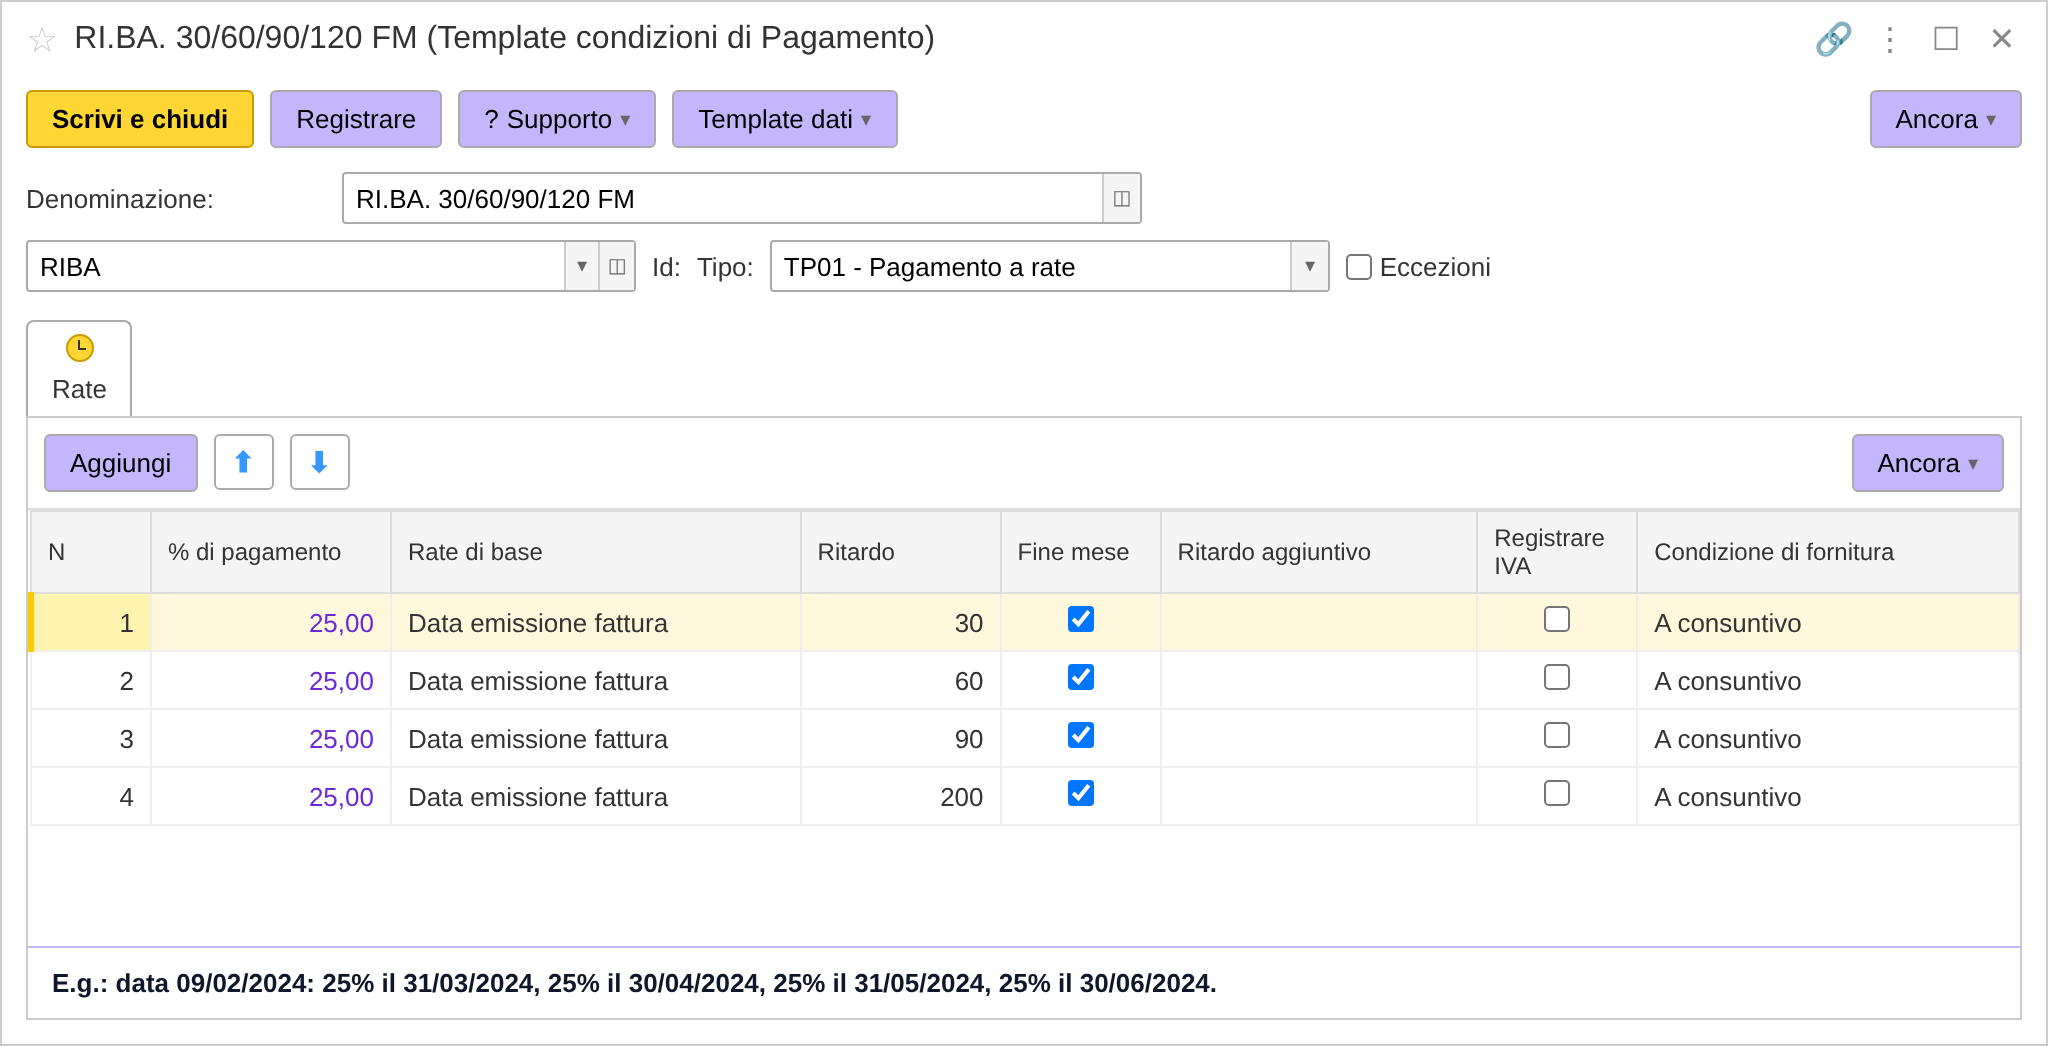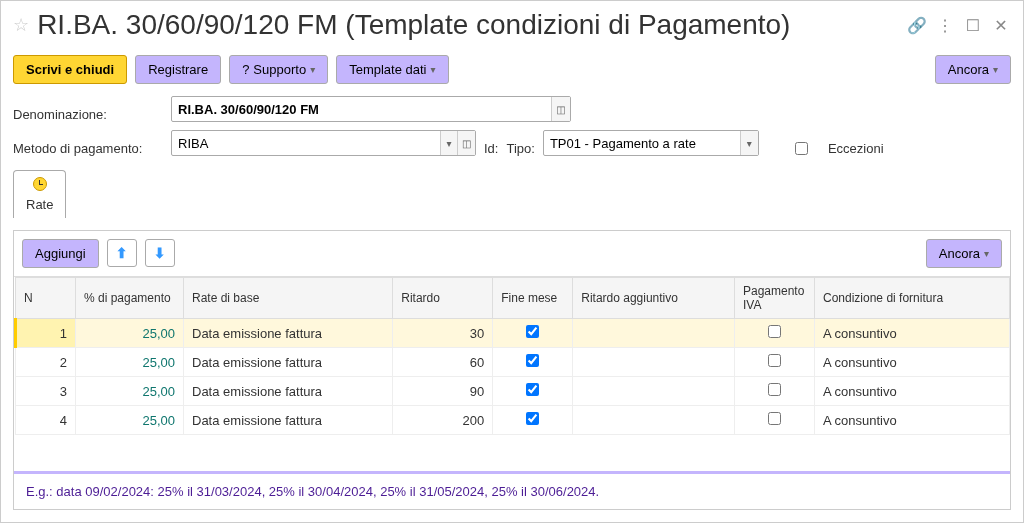--- a/index.html
+++ b/index.html
@@ -1,54 +1,54 @@
 <!DOCTYPE html>
 <html><head>
 <meta charset="utf-8">
 <style>
 * { box-sizing: border-box; margin: 0; padding: 0; }
 body { font-family: Arial, sans-serif; font-size: 13px; color: #333; background: #fff; width: 1024px; height: 523px; overflow: hidden; }
 .window { border: 1px solid #ccc; width: 100%; height: 100%; display: flex; flex-direction: column; }
 .titlebar { display: flex; align-items: center; padding: 8px 12px; gap: 8px; }
 .titlebar .star { font-size: 18px; color: #ccc; }
-.titlebar .title { font-size: 28px; flex: 1; }
+.titlebar .title { font-size: 16px; flex: 1; }
 .titlebar .ctrl { width: 20px; height: 20px; display: flex; align-items: center; justify-content: center; color: #888; font-size: 16px; cursor: pointer; }
 .toolbar { display: flex; align-items: center; padding: 6px 12px; gap: 8px; }
 .btn { border: 1px solid #aaa; border-radius: 3px; padding: 6px 12px; background: #c4b5fd; cursor: pointer; font-size: 13px; display: inline-flex; align-items: center; gap: 4px; }
 .btn-primary { background: #ffd633; border-color: #cc9900; font-weight: bold; }
 .btn .caret { font-size: 10px; color: #666; }
 .spacer { flex: 1; }
 .form-area { padding: 6px 12px; }
-.form-row { display: flex; align-items: flex-end; gap: 8px; margin-bottom: 8px; }
+.form-row { display: flex; align-items: center; gap: 8px; margin-bottom: 8px; }
 .form-label { width: 150px; }
 .input-wrap { display: flex; border: 1px solid #aaa; border-radius: 2px; background: #fff; align-items: center; }
 .input-wrap input { border: none; padding: 4px 6px; font-size: 13px; outline: none; background: transparent; }
 .input-btn { border: none; border-left: 1px solid #ccc; background: #f5f5f5; width: 20px; height: 24px; display: flex; align-items: center; justify-content: center; font-size: 10px; cursor: pointer; color: #666; }
-.checkbox-wrap { display: flex; align-items: center; gap: 20px; margin-left: 28px; }
+.checkbox-wrap { display: flex; align-items: center; gap: 4px; }
 .tabs { display: flex; padding: 0 12px; }
 .tab { border: 1px solid #aaa; border-bottom: none; border-radius: 4px 4px 0 0; padding: 6px 12px; background: #fff; display: flex; align-items: center; gap: 6px; cursor: pointer; flex-direction: column; }
 .tab .clock { width: 14px; height: 14px; border-radius: 50%; background: #ffd633; border: 1px solid #cc9900; position: relative; }
 .tab .clock::before { content: ''; position: absolute; top: 20%; left: 48%; width: 1px; height: 5px; background: #333; }
 .tab .clock::after { content: ''; position: absolute; top: 48%; left: 48%; width: 4px; height: 1px; background: #333; }
-.tab-content { border: 1px solid #ccc; margin: 12px 12px 12px; flex: 1; display: flex; flex-direction: column; min-height: 0; }
+.tab-content { border: 1px solid #ccc; margin: 0 12px 12px; flex: 1; display: flex; flex-direction: column; min-height: 0; }
 .tab-toolbar { display: flex; padding: 8px; gap: 8px; }
 .icon-btn { border: 1px solid #aaa; border-radius: 3px; width: 30px; height: 28px; display: flex; align-items: center; justify-content: center; background: #fff; cursor: pointer; font-size: 14px; }
 .arrow-up { color: #3399ff; font-weight: bold; }
 .arrow-down { color: #3399ff; font-weight: bold; }
 .table-wrap { flex: 1; overflow: auto; border-top: 1px solid #ddd; }
 table { width: 100%; border-collapse: collapse; }
 th { text-align: left; padding: 6px 8px; border: 1px solid #ddd; background: #f5f5f5; font-weight: normal; font-size: 12px; }
 td { padding: 6px 8px; border: 1px solid #eee; }
 tr.selected td { background: #fff8dc; }
 tr.selected td:first-child { background: #fff3b0; border-left: 3px solid #ffcc00; }
 .num-col { text-align: right; width: 60px; }
-.pct-col { text-align: right; color: #0f766e; width: 108px; }
+.pct-col { text-align: right; color: #6d28d9; width: 120px; }
 .delay-col { text-align: right; width: 100px; }
 .check-col { text-align: center; width: 80px; }
-.footer { padding: 10px 12px; border-top: 3px solid #c4b5fd; font-weight: normal; color: #4c1d95; }
+.footer { padding: 10px 12px; border-top: 1px solid #c4b5fd; font-weight: bold; color: #0f172a; }
 .link-icon { color: #888; }
 </style>
 </head>
 <body>
 
 <div class="window">
   <div class="titlebar">
     <span class="star">☆</span>
     <span class="title">RI.BA. 30/60/90/120 FM (Template condizioni di Pagamento)</span>
     <span class="ctrl link-icon">🔗</span>
@@ -73,34 +73,33 @@
     <button class="btn">
       <span>Ancora</span>
       <span class="caret">▾</span>
     </button>
   </div>
 
   <div class="form-area">
     <div class="form-row">
       <span class="form-label">Denominazione:</span>
       <div class="input-wrap" style="width:400px">
-        <input style="width: 100%; font-weight: bold;" value="RI.BA. 30/60/90/120 FM">
+        <input style="width: 100%;" value="RI.BA. 30/60/90/120 FM">
         <button class="input-btn">◫</button>
       </div>
     </div>
     <div class="form-row">
-      <span class="form-label">Metodo di pagamento:</span>
       <div class="input-wrap" style="width:305px">
         <input style="width: 100%;" value="RIBA">
         <button class="input-btn">▾</button>
         <button class="input-btn">◫</button>
       </div>
       <span>Id:</span>
       <span>Tipo:</span>
-      <div class="input-wrap" style="width:216px">
+      <div class="input-wrap" style="width:280px">
         <input style="width: 100%;" value="TP01 - Pagamento a rate">
         <button class="input-btn">▾</button>
       </div>
       <label class="checkbox-wrap">
         <input type="checkbox" style="">
         <span>Eccezioni</span>
       </label>
     </div>
   </div>
 
@@ -125,21 +124,21 @@
     <div class="table-wrap">
       <table>
         <thead>
           <tr>
             <th class="num-col" style="text-align:left">N</th>
             <th>% di pagamento</th>
             <th>Rate di base</th>
             <th>Ritardo</th>
             <th>Fine mese</th>
             <th>Ritardo aggiuntivo</th>
-            <th>Pagamento IVA</th>
+            <th>Registrare IVA</th>
             <th>Condizione di fornitura</th>
           </tr>
         </thead>
         <tbody id="tbody">
             <tr class="selected">
               <td class="num-col">1</td>
               <td class="pct-col">25,00</td>
               <td>Data emissione fattura</td>
               <td class="delay-col">30</td>
               <td class="check-col"><input type="checkbox" checked="" style=""></td>

